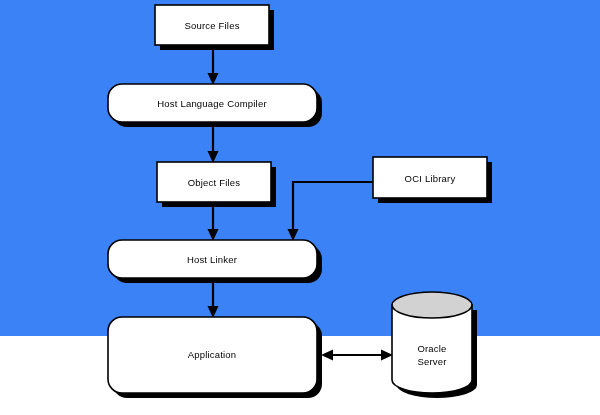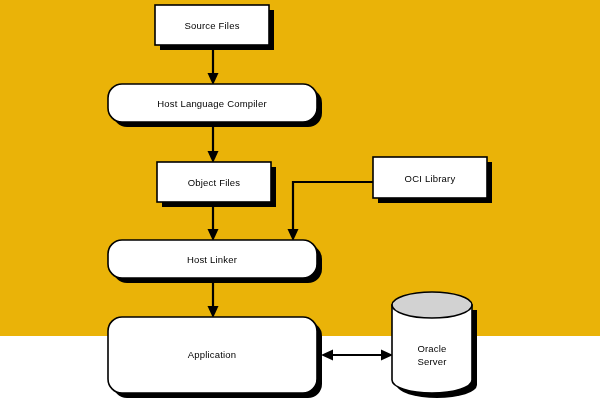--- a/index.html
+++ b/index.html
@@ -10,21 +10,21 @@
   body {
     width: 600px;
     height: 415px;
     font-family: "Liberation Sans", sans-serif;
     overflow: hidden;
   }
   #diagram-root {
     position: relative;
     width: 600px;
     height: 336px;
-    background: #eab308;
+    background: #3b82f6;
   }
   svg.flow {
     display: block;
     width: 600px;
     height: 415px;
   }
   .node-shape {
     fill: #ffffff;
     stroke: #000000;
     stroke-width: 1.6;

